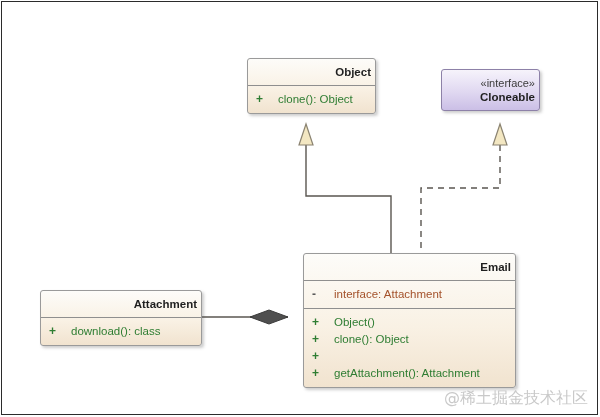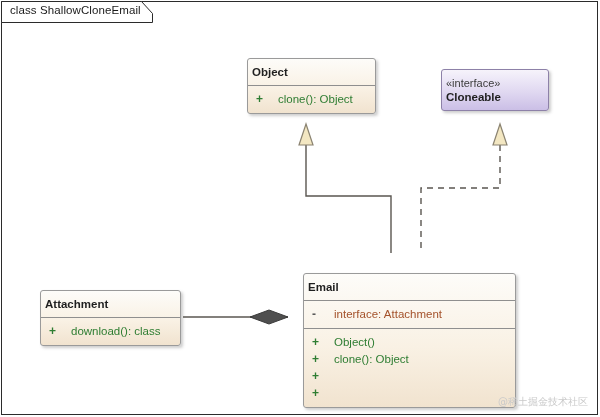--- a/index.html
+++ b/index.html
@@ -60,21 +60,21 @@
     background: linear-gradient(to bottom, #fdfcf9 0%, #f9f1e4 55%, #f1e3cf 100%);
     box-shadow: 2px 2px 3px rgba(90, 90, 90, 0.30);
     overflow: hidden;
   }
   .uml-box.iface {
     background: linear-gradient(to bottom, #f6f3fb 0%, #e0d8f1 55%, #cbbfe6 100%);
     border-color: #8d81a8;
   }
 
   .uml-title {
-    text-align: left;
+    text-align: right;
     font-weight: bold;
     font-size: 11.5px;
     color: #1f1f1f;
     padding: 6px 4px 6px 4px;
     line-height: 14px;
   }
   .uml-title .stereotype {
     display: block;
     font-weight: normal;
     font-size: 11px;
@@ -114,39 +114,33 @@
     width: 600px;
     height: 417px;
     pointer-events: none;
   }
 
   
   #watermark {
     position: absolute;
     right: 12px;
     bottom: 8px;
-    font-size: 10px;
+    font-size: 16px;
     color: #c9c9c9;
     white-space: nowrap;
     font-family: "DejaVu Sans", sans-serif;
   }
 </style>
 </head>
 <body>
 
 <div id="canvas">
 
   <div id="frame-border"></div>
 
-  <div id="frame-tab">
-    <svg width="152" height="24" viewBox="0 0 152 24">
-      <path d="M 0.5 0.5 L 140.5 0.5 L 151.5 12.5 L 151.5 21.5 L 0.5 21.5 Z" fill="#ffffff" stroke="#2b2b2b" stroke-width="1"></path>
-    </svg>
-    <span id="frame-tab-label">class ShallowCloneEmail</span>
-  </div>
 
   <svg id="connectors" viewBox="0 0 600 417">
 
     <g>
       <path d="M 306 145 L 306 196 L 391 196 L 391 253" fill="none" stroke="#5a5650" stroke-width="1.4"></path>
       <polygon points="306,124 299,145 313,145" fill="#f3e7c2" stroke="#8a8270" stroke-width="1.2"></polygon>
     </g>
 
     <g>
       <path d="M 500 145 L 500 188 L 421 188 L 421 253" fill="none" stroke="#5a5650" stroke-width="1.4" stroke-dasharray="6,5"></path>
@@ -163,28 +157,28 @@
     <div class="uml-title">Object</div>
     <div class="uml-sep"></div>
     <div class="uml-section">
       <div class="uml-row">
         <span class="uml-vis">+</span>
         <span class="uml-text">clone(): Object</span>
       </div>
     </div>
   </div>
 
-  <div class="uml-box iface" style="left:441px; top:69px; width:108px;">
+  <div class="uml-box iface" style="left:441px; top:69px; width:99px;">
     <div class="uml-title">
       <span class="stereotype">«interface»</span>
       <span>Cloneable</span>
     </div>
   </div>
 
-  <div class="uml-box" style="left:303px; top:253px; width:213px;margin-top:20px;">
+  <div class="uml-box" style="left:303px; top:253px; width:213px;">
     <div class="uml-title">Email</div>
     <div class="uml-sep"></div>
     <div class="uml-section">
       <div class="uml-row">
         <span class="uml-vis priv">-</span>
         <span class="uml-text attr">interface: Attachment</span>
       </div>
     </div>
     <div class="uml-sep"></div>
     <div class="uml-section">
@@ -194,25 +188,26 @@
       </div>
       <div class="uml-row">
         <span class="uml-vis">+</span>
         <span class="uml-text">clone(): Object</span>
       </div>
       <div class="uml-row">
         <span class="uml-vis">+</span>
       </div>
       <div class="uml-row">
         <span class="uml-vis">+</span>
-      </div>
-    </div>
-  </div>
-
-  <div class="uml-box" style="left:40px; top:290px; width:141px;">
+        <span class="uml-text">getAttachment(): Attachment</span>
+      </div>
+    </div>
+  </div>
+
+  <div class="uml-box" style="left:40px; top:290px; width:162px;">
     <div class="uml-title">Attachment</div>
     <div class="uml-sep"></div>
     <div class="uml-section">
       <div class="uml-row">
         <span class="uml-vis">+</span>
         <span class="uml-text">download(): class</span>
       </div>
     </div>
   </div>
 

